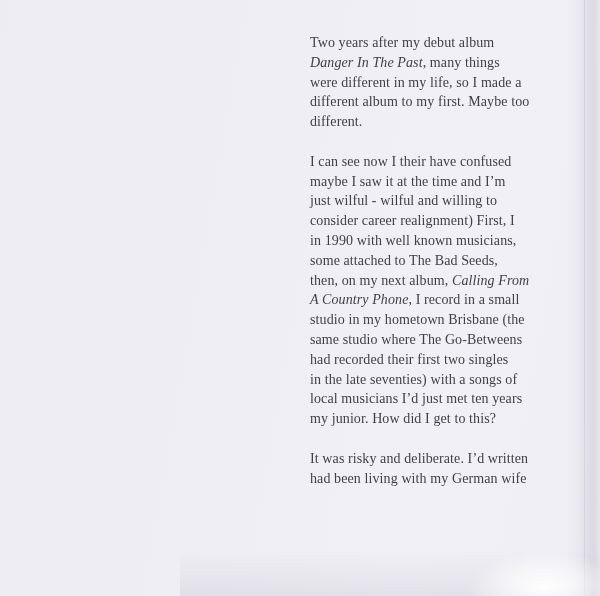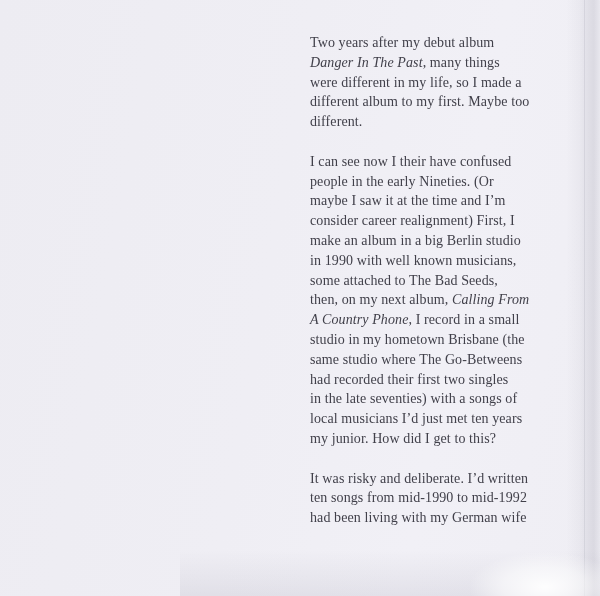--- a/index.html
+++ b/index.html
@@ -83,39 +83,37 @@
     <div class="para">
       <div class="line">Two years after my debut album</div>
       <div class="line"><span class="it">Danger In The Past</span><span>, many things</span></div>
       <div class="line">were different in my life, so I made a</div>
       <div class="line">different album to my first. Maybe too</div>
       <div class="line">different.</div>
     </div>
 
     <div class="para">
       <div class="line">I can see now I their have confused</div>
-      <div class="line">people in the early Nineties. (Or</div>
       <div class="line">maybe I saw it at the time and I’m</div>
+      <div class="line">just wilful - wilful and willing to</div>
       <div class="line">consider career realignment) First, I</div>
-      <div class="line">make an album in a big Berlin studio</div>
       <div class="line">in 1990 with well known musicians,</div>
       <div class="line">some attached to The Bad Seeds,</div>
       <div class="line"><span>then, on my next album, </span><span class="it">Calling From</span></div>
       <div class="line"><span class="it">A Country Phone</span><span>, I record in a small</span></div>
       <div class="line">studio in my hometown Brisbane (the</div>
       <div class="line">same studio where The Go-Betweens</div>
       <div class="line">had recorded their first two singles</div>
       <div class="line">in the late seventies) with a songs of</div>
       <div class="line">local musicians I’d just met ten years</div>
       <div class="line">my junior. How did I get to this?</div>
     </div>
 
     <div class="para">
       <div class="line">It was risky and deliberate. I’d written</div>
-      <div class="line">ten songs from mid-1990 to mid-1992</div>
       <div class="line">had been living with my German wife</div>
     </div>
 
   </div>
 
   <div class="edge-shade-right"></div>
   <div class="edge-seam-line"></div>
   <div class="bottom-shade"></div>
   <div class="corner-highlight"></div>
 

